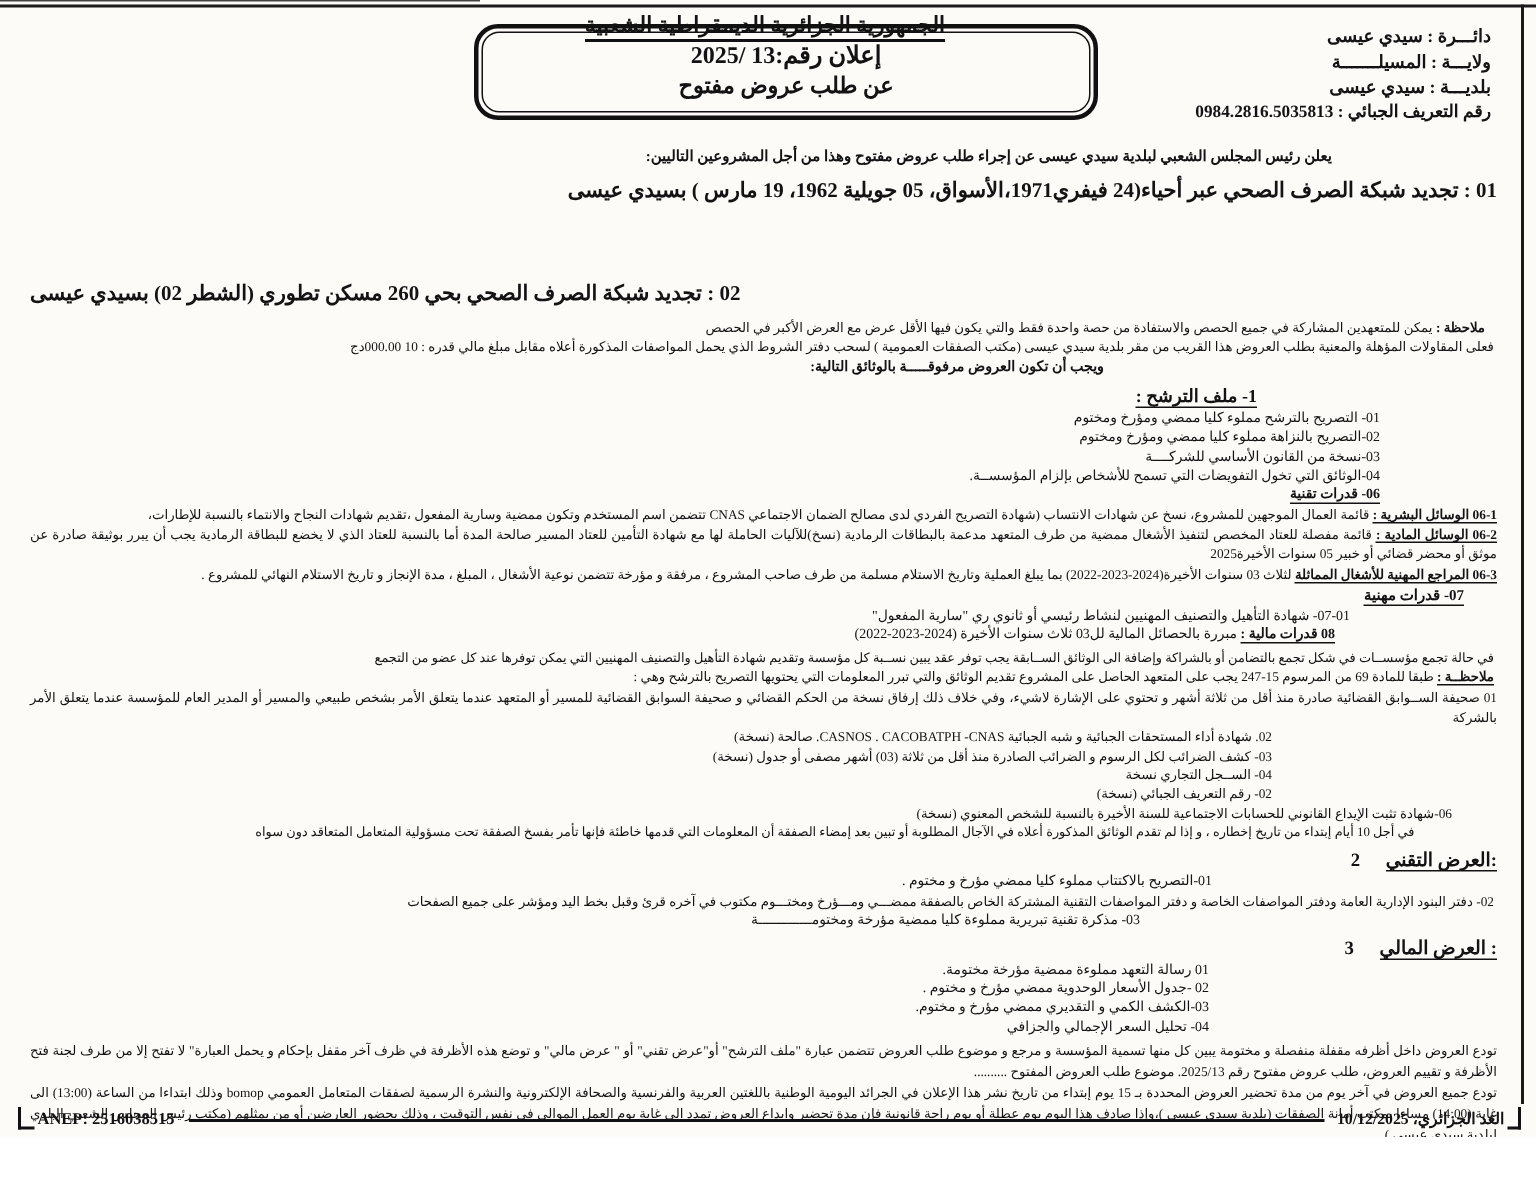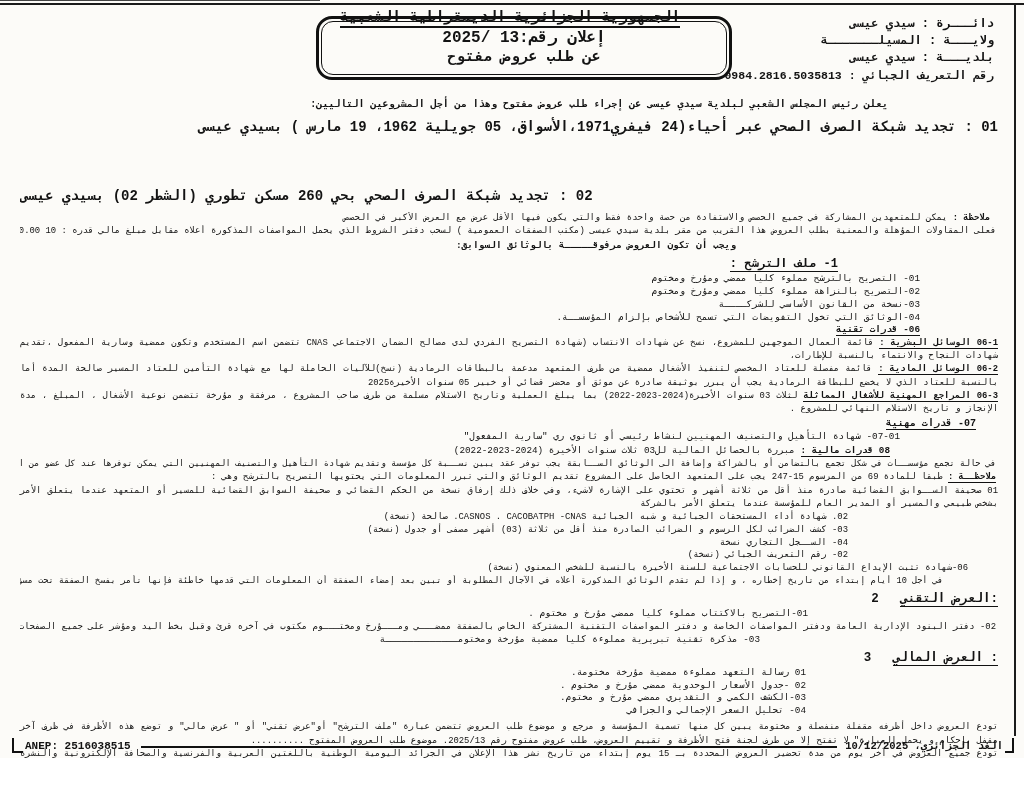--- a/index.html
+++ b/index.html
@@ -1,17 +1,17 @@
 <!DOCTYPE html>
 <html lang="ar"><head>
 <meta charset="utf-8">
 <style>
   html,body{margin:0;padding:0;background:#ffffff;}
   .page{position:relative;width:1024px;height:758px;background:#fcfbf8;color:#131313;
-        font-family:Liberation Mono, monospace;direction:rtl;overflow:hidden;}
+        font-family:Liberation Serif, serif;direction:rtl;overflow:hidden;}
   
   .frame-top{position:absolute;top:3px;left:0;right:0;border-top:2px solid #1b1b1b;}
   .frame-top2{position:absolute;top:0;left:0;width:320px;border-top:1px solid #444;}
   .frame-right{position:absolute;top:3px;right:8px;bottom:22px;border-right:2px solid #1b1b1b;}
   
   .republic{position:absolute;top:8px;left:305px;width:410px;text-align:center;}
   .rep-t{font-size:14.5px;font-weight:bold;border-bottom:2px solid #111;padding-bottom:1px;}
   .box{position:absolute;top:16px;left:316px;width:410px;height:58px;border:3px solid #111;
        border-radius:16px;}
   .box-inner{position:absolute;inset:2px;border:1.5px solid #111;border-radius:12px;
@@ -78,21 +78,21 @@
   <div class="content">
     <div class="ln intro">يعلن رئيس المجلس الشعبي لبلدية سيدي عيسى عن إجراء طلب عروض مفتوح وهذا من أجل المشروعين التاليين:</div>
     <div class="ln proj nw">01 : تجديد شبكة الصرف الصحي عبر أحياء(24 فيفري1971،الأسواق، 05 جويلية 1962، 19 مارس ) بسيدي عيسى</div>
     <div class="ln proj ctr nw">02 : تجديد شبكة الصرف الصحي بحي 260 مسكن تطوري (الشطر 02) بسيدي عيسى</div>
 
     <div class="ln sm nw" style="padding-right:8px;margin-top:3px;">
       <span class="b">ملاحظة :</span>
       <span>يمكن للمتعهدين المشاركة في جميع الحصص والاستفادة من حصة واحدة فقط والتي يكون فيها الأقل عرض مع العرض الأكبر في الحصص</span>
     </div>
     <div class="ln sm nw" style="padding-right:2px;">فعلى المقاولات المؤهلة والمعنية بطلب العروض هذا القريب من مقر بلدية سيدي عيسى (مكتب الصفقات العمومية ) لسحب دفتر الشروط الذي يحمل المواصفات المذكورة أعلاه مقابل مبلغ مالي قدره : 10 000.00دج</div>
-    <div class="ln b" style="font-size:9.5px;line-height:15px;padding-right:262px;">ويجب أن تكون العروض مرفوقـــــة بالوثائق السوابق:</div>
+    <div class="ln b" style="font-size:9.5px;line-height:15px;padding-right:262px;">ويجب أن تكون العروض مرفوقـــــة بالوثائق التالية:</div>
 
     <div class="ln h1h">
       <span class="u">1- ملف الترشح :</span>
     </div>
     <div class="ln it" style="padding-right:78px;">01- التصريح بالترشح مملوء كليا ممضي ومؤرخ ومختوم</div>
     <div class="ln it" style="padding-right:78px;">02-التصريح بالنزاهة مملوء كليا ممضي ومؤرخ ومختوم</div>
     <div class="ln it" style="padding-right:78px;">03-نسخة من القانون الأساسي للشركــــة</div>
     <div class="ln it" style="padding-right:78px;">04-الوثائق التي تخول التفويضات التي تسمح للأشخاص بإلزام المؤسســة.</div>
     <div class="ln it" style="padding-right:78px;">
       <span class="b u">06- قدرات تقنية</span>

